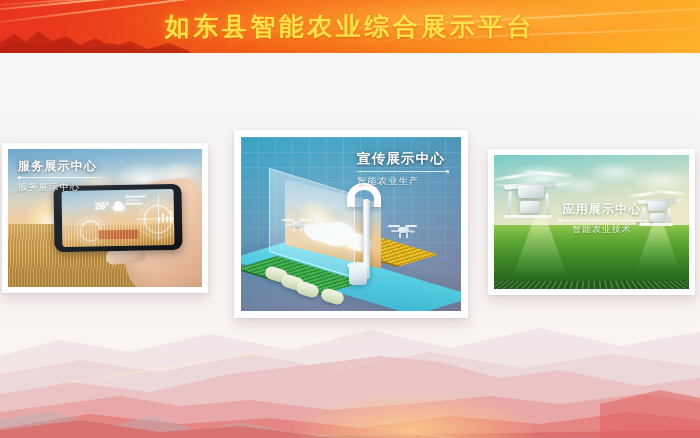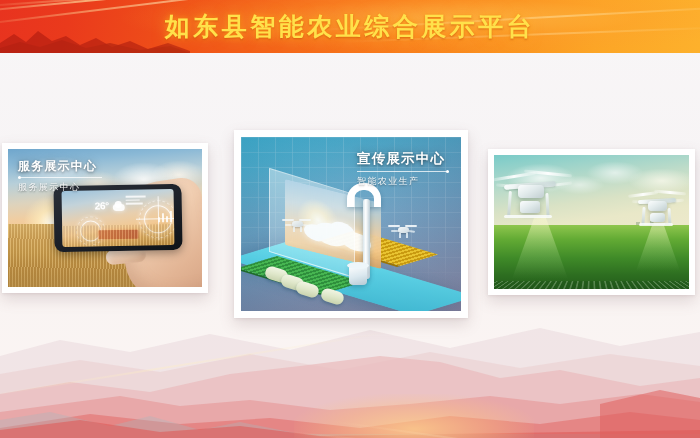--- a/index.html
+++ b/index.html
@@ -748,16 +748,21 @@
           <div class="bd-blade" style="left:28px;top:11px;width:28px;transform:rotate(-6deg);opacity:.8"></div>
           <div class="bd-arm" style="left:10px;top:10px;width:38px;height:4px;transform:rotate(-3deg)"></div>
           <div class="bd-body" style="left:20px;top:12px;width:19px;height:10px"></div>
           <div class="bd-leg" style="left:14px;top:18px;height:18px;transform:rotate(4deg)"></div>
           <div class="bd-leg" style="left:40px;top:19px;height:17px;transform:rotate(-3deg)"></div>
           <div class="bd-body" style="left:22px;top:24px;width:15px;height:9px;border-radius:3px"></div>
           <div style="position:absolute;left:11px;top:34px;width:34px;height:2.5px;border-radius:2px;background:rgba(250,253,253,.85)"></div>
         </div>
       </div>
 
+      <div class="caption cap-app">
+        <div class="cap-title">应用展示中心</div>
+        <div class="cap-rule"></div>
+        <div class="cap-sub">智能农业技术</div>
+      </div>
     </div>
   </div>
 
 </div>
 
 </body></html>

